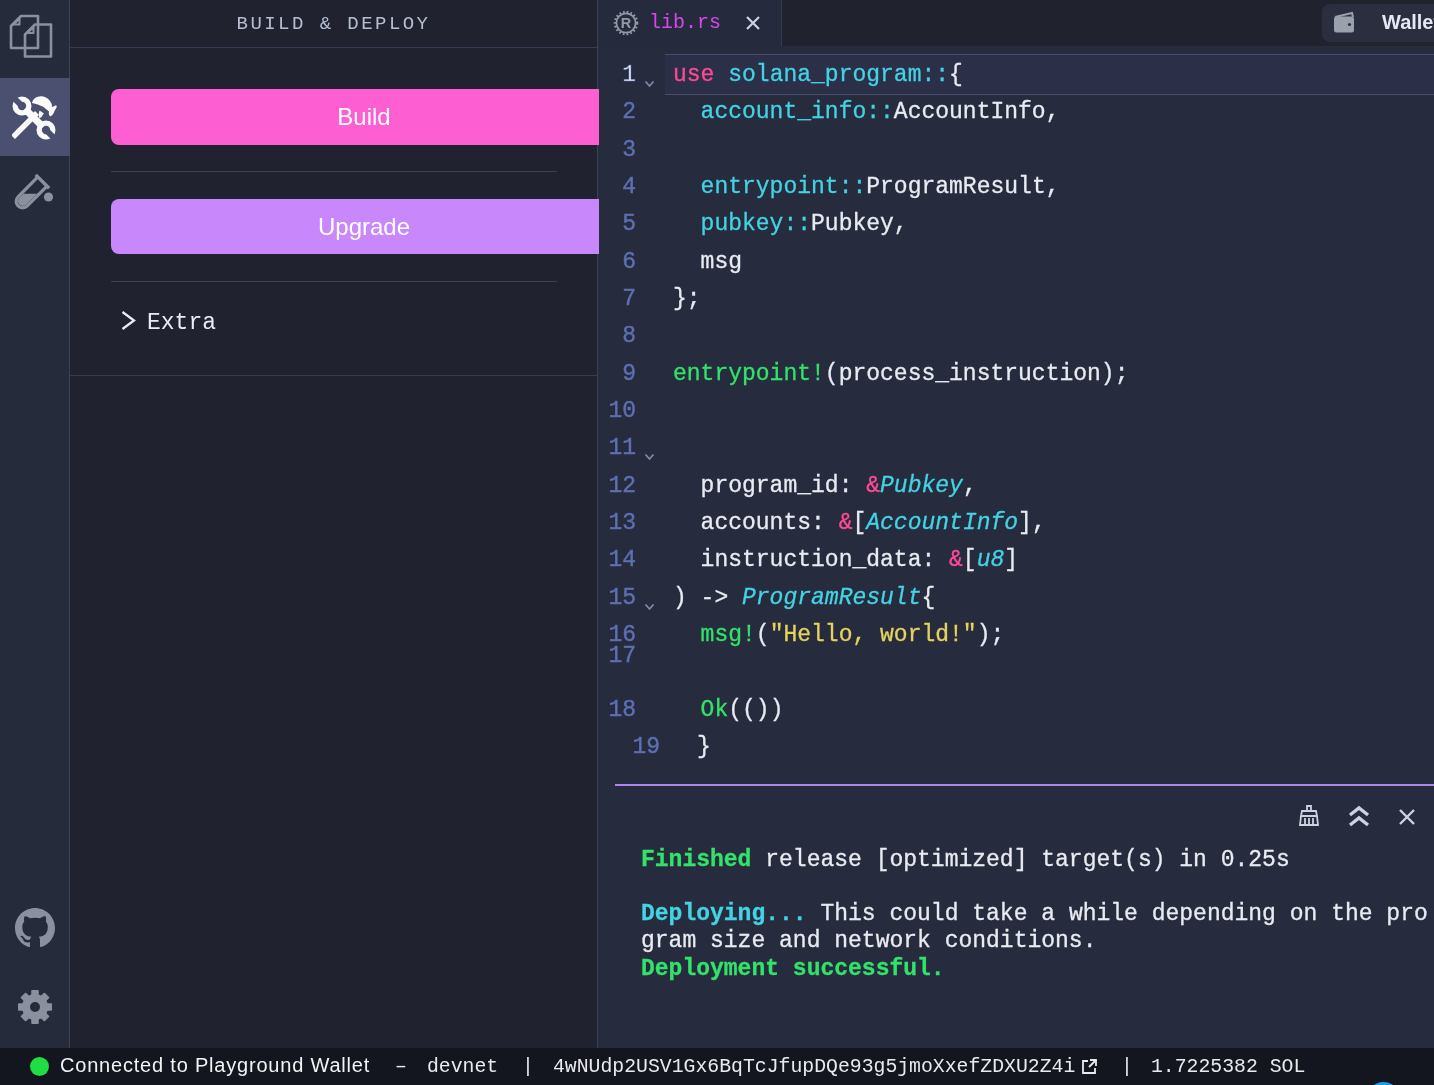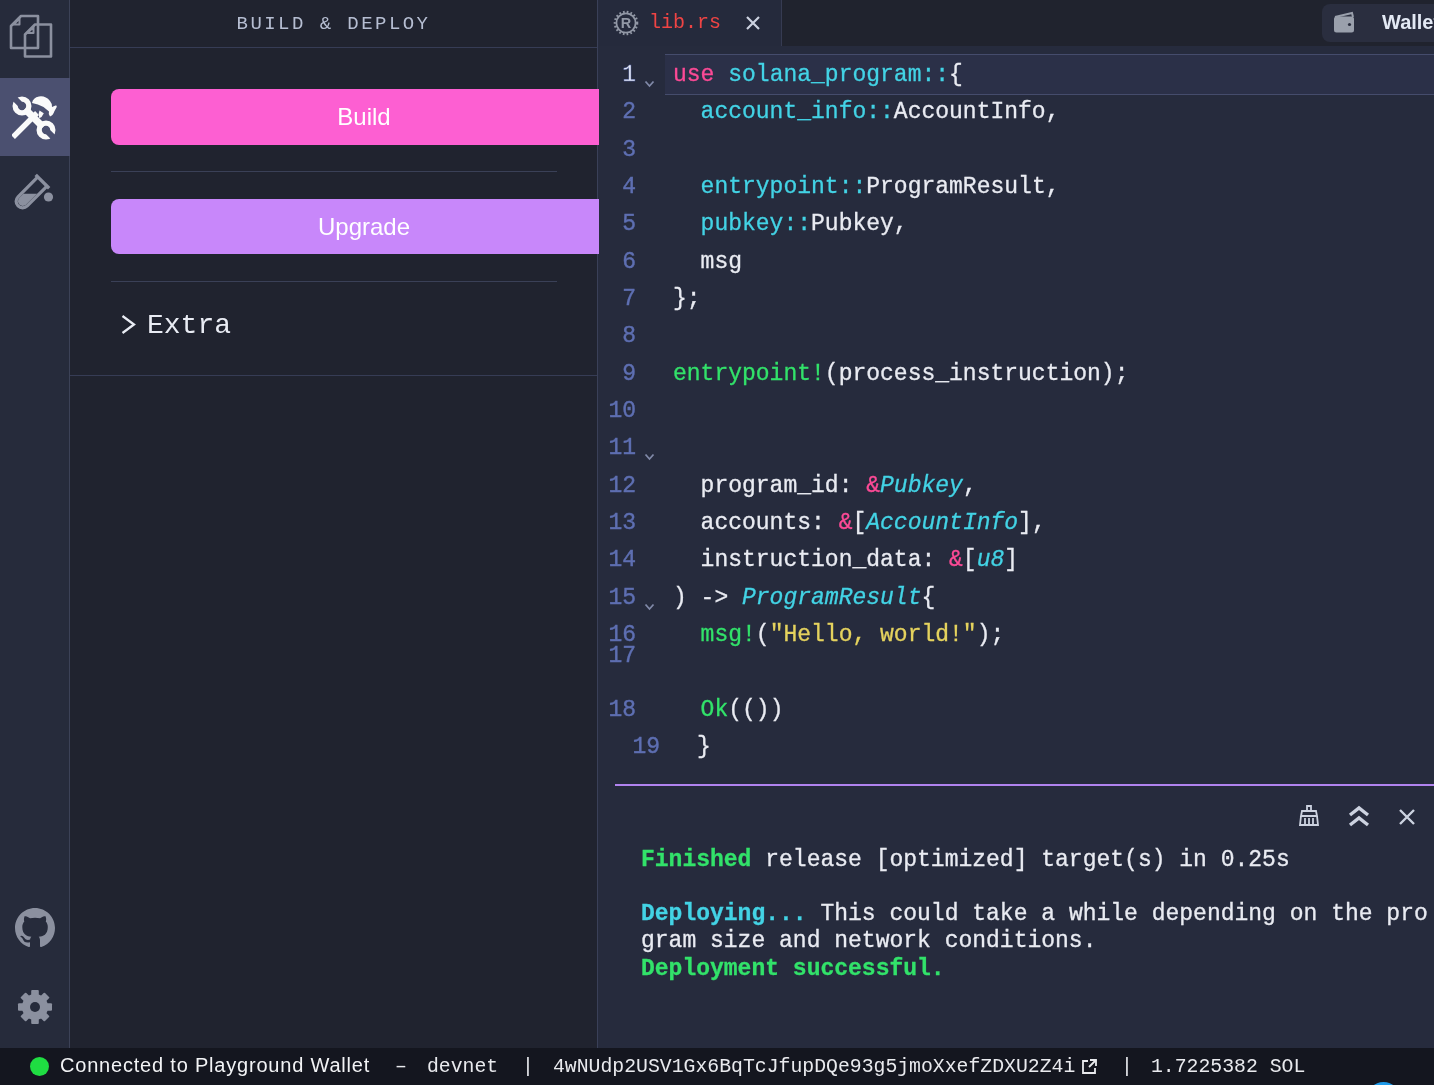--- a/index.html
+++ b/index.html
@@ -14,27 +14,27 @@
     background:#20232f; border-right:1px solid #3a4058; }
   #panelhead { position:absolute; left:0; top:0; width:100%; height:48px;
     border-bottom:1px solid #363c55; color:#b6bed2; font-size:19px;
     letter-spacing:2.45px; text-align:center; line-height:48px; }
   .btn { position:absolute; left:41px; width:506px; border-radius:8px;
     color:#ffffff; font-family:"Liberation Sans", sans-serif; font-size:24px;
     text-align:center; }
   #buildbtn { top:89px; height:56px; line-height:56px; background:#fd5fd2; }
   #upgradebtn { top:199px; height:55px; line-height:55px; background:#c887fa; }
   .divider { position:absolute; left:41px; width:446px; height:1px; background:#3a4057; }
-  #extra { position:absolute; left:49px; top:310px; color:#e9ecf4; font-size:28px; }
+  #extra { position:absolute; left:49px; top:310px; color:#e9ecf4; font-size:23px; }
   
   #main { position:absolute; left:599px; top:0; width:835px; height:1048px; background:#262b3d; }
   #tabbar { position:absolute; left:0; top:0; width:100%; height:46px; background:#20232e; }
   #tab { position:absolute; left:0; top:0; width:183px; height:46px; background:#252a3c;
     border-right:1px solid #363b52; }
-  #tabname { position:absolute; left:50px; top:11px; font-size:20px; color:#ef4444; }
+  #tabname { position:absolute; left:50px; top:11px; font-size:20px; color:#d946ef; }
   #walletbtn { position:absolute; left:723px; top:4px; width:112px; height:38px;
     background:#2a2e3f; border-radius:8px 0 0 8px; }
   #walletbtn span { position:absolute; left:60px; top:7px; font-family:"Liberation Sans", sans-serif;
     font-weight:bold; font-size:20px; color:#e3e9f4; }
   
   #editor { position:absolute; left:0; top:46px; width:100%; height:738px; }
   #curline { position:absolute; left:66px; top:8px; right:0; height:41px;
     background:#2b3048; border-top:1.5px solid #454c6c; border-bottom:1.5px solid #454c6c; }
   .cl { position:absolute; left:0; width:100%; height:37.33px; line-height:37.33px;
     font-size:23px; color:#e9ebf2; white-space:pre; -webkit-text-stroke:0.3px; }

